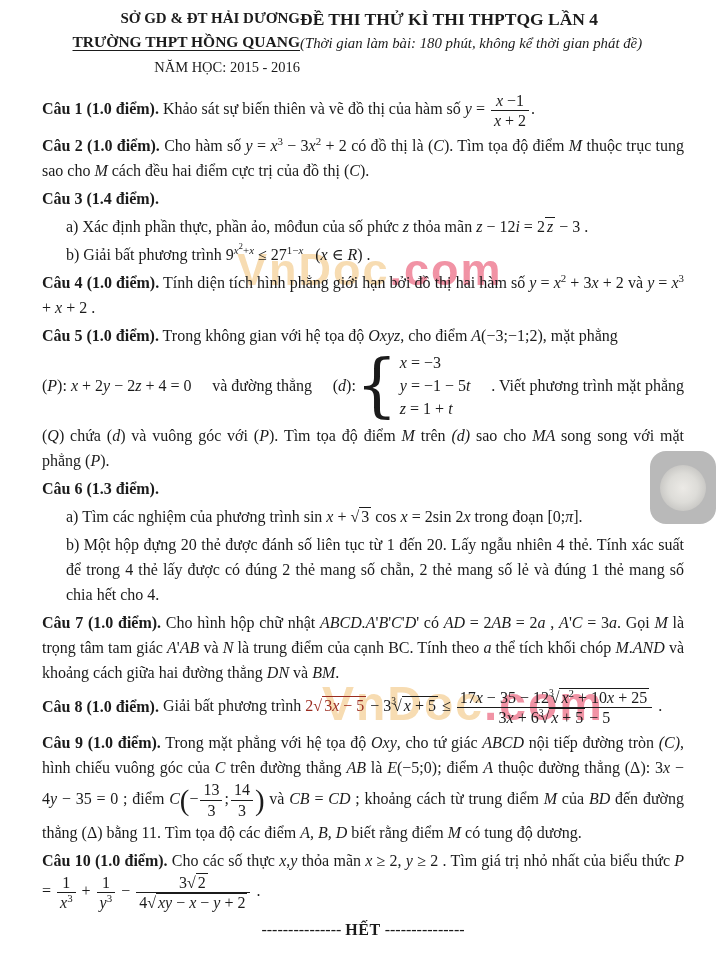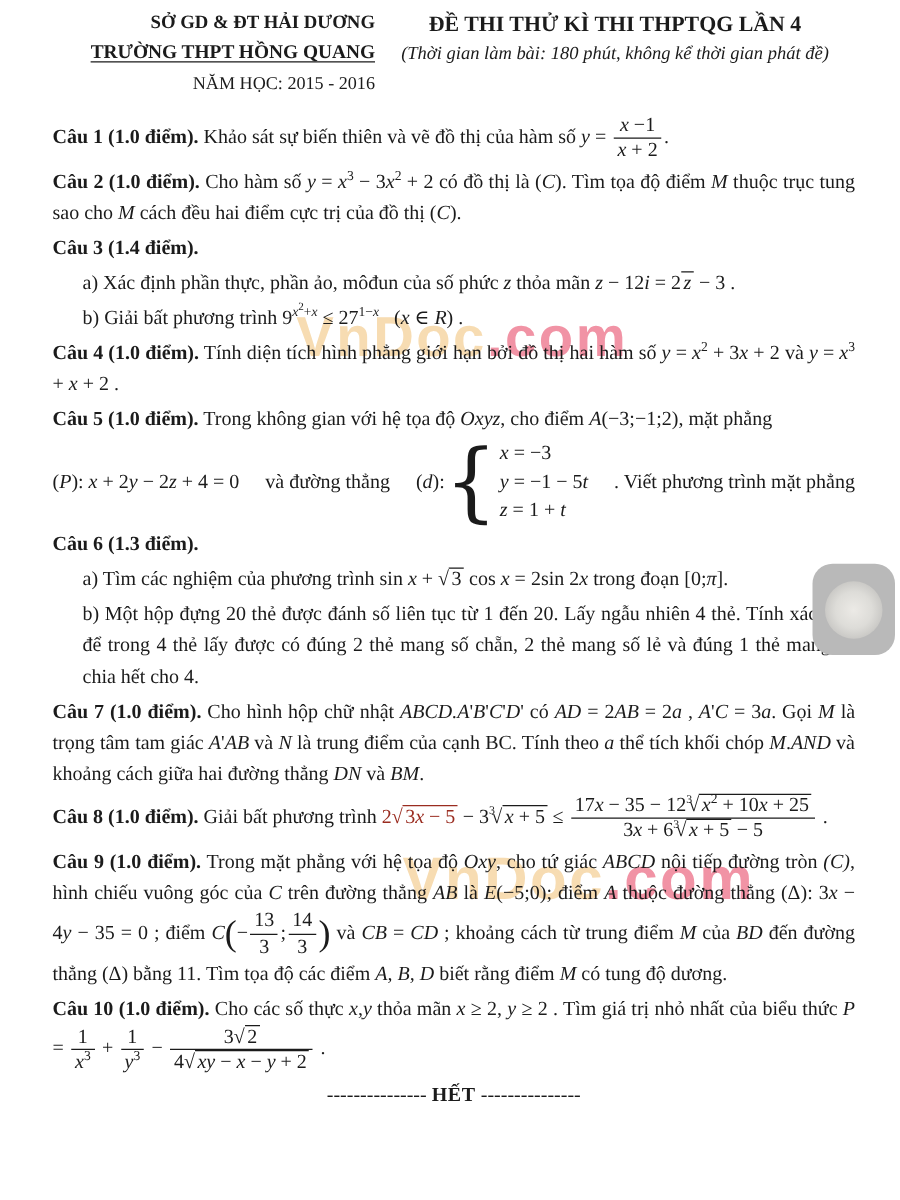--- a/index.html
+++ b/index.html
@@ -4,21 +4,21 @@
 <style>
   html,body{margin:0;padding:0;}
   body{
     width:720px;height:960px;background:#ffffff;position:relative;overflow:hidden;
     font-family:"Liberation Serif","DejaVu Serif",serif;color:#1b1b1b;
   }
   .page{position:absolute;inset:0;padding:7px 36px 0 42px;z-index:1;}
   
   .hdr{display:flex;width:100%;}
   .hdr-left{width:258px;text-align:right;line-height:1.55;}
-  .hdr-right{flex:1;text-align:center;line-height:1.45;}
+  .hdr-right{flex:1;text-align:left;line-height:1.45;}
   .h-board{font-weight:bold;font-size:15px;}
   .h-school{font-weight:bold;font-size:15.5px;text-decoration:underline;text-underline-offset:3px;}
   .h-year{font-size:14.5px;margin-top:2px;}
   .h-title{font-weight:bold;font-size:17.5px;}
   .h-subject{font-weight:bold;font-size:17px;}
   .h-duration{font-style:italic;font-size:14.8px;margin-top:1px;}
   
   .doc{margin-top:12px;font-size:16px;line-height:25px;text-align:justify;}
   .q{margin:0 0 3px 0;}
   .lbl{font-weight:bold;}
@@ -97,20 +97,21 @@
         <span>(<i>d</i>):</span>
         <span class="brace">{</span>
         <span class="syslines">
           <div><i>x</i> = −3</div>
           <div><i>y</i> = −1 − 5<i>t</i></div>
           <div><i>z</i> = 1 + <i>t</i></div>
         </span>
       </span>
       <span>. Viết phương trình mặt phẳng</span>
     </div>
+    <p class="q">(<i>Q</i>) chứa (<i>d</i>) và vuông góc với (<i>P</i>). Tìm tọa độ điểm <i>M</i> trên <i>(d)</i> sao cho <i>MA</i> song song với mặt phẳng (<i>P</i>).</p>
 
     <p class="q"><span class="lbl">Câu 6 (1.3 điểm).</span></p>
     <p class="item">a) Tìm các nghiệm của phương trình sin <i>x</i> + <span class="rad">√<span class="ovl">3</span></span> cos <i>x</i> = 2sin 2<i>x</i>  trong đoạn [0;<i>π</i>].</p>
     <p class="item">b) Một hộp đựng 20 thẻ được đánh số liên tục từ 1 đến 20. Lấy ngẫu nhiên 4 thẻ. Tính xác suất để trong 4 thẻ lấy được có đúng 2 thẻ mang số chẵn, 2 thẻ mang số lẻ và đúng 1 thẻ mang số chia hết cho 4.</p>
 
     <p class="q"><span class="lbl">Câu 7 (1.0 điểm).</span> <span>Cho hình hộp chữ nhật <i>ABCD.A</i>'<i>B</i>'<i>C</i>'<i>D</i>'  có <i>AD</i> = 2<i>AB</i> = 2<i>a</i> , <i>A</i>'<i>C</i> = 3<i>a</i>. Gọi <i>M</i> là trọng tâm tam giác <i>A</i>'<i>AB</i> và <i>N</i> là trung điểm của cạnh BC. Tính theo <i>a</i> thể tích khối chóp <i>M</i>.<i>AND</i> và khoảng cách giữa hai đường thẳng <i>DN</i> và <i>BM</i>.</span></p>
 
     <p class="q"><span class="lbl">Câu 8 (1.0 điểm).</span> <span>Giải bất phương trình <span class="red">2<span class="rad">√<span class="ovl">3<i>x</i> − 5</span></span></span> − 3<span class="rad"><sup class="ridx">3</sup>√<span class="ovl"><i>x</i> + 5</span></span> ≤ <span class="frac"><span class="num">17<i>x</i> − 35 − 12<span class="rad"><sup class="ridx">3</sup>√<span class="ovl"><i>x</i><sup>2</sup> + 10<i>x</i> + 25</span></span></span><span class="den">3<i>x</i> + 6<span class="rad"><sup class="ridx">3</sup>√<span class="ovl"><i>x</i> + 5</span></span> − 5</span></span> .</span></p>
 
     <p class="q"><span class="lbl">Câu 9 (1.0 điểm).</span> <span>Trong mặt phẳng với hệ tọa độ <i>Oxy</i>, cho tứ giác <i>ABCD</i> nội tiếp đường tròn <i>(C)</i>, hình chiếu vuông góc của <i>C</i> trên đường thẳng <i>AB</i> là <i>E</i>(−5;0); điểm <i>A</i> thuộc đường thẳng (Δ): 3<i>x</i> − 4<i>y</i> − 35 = 0 ; điểm <i>C</i><span class="bigp">(</span>−<span class="frac"><span class="num">13</span><span class="den">3</span></span>;<span class="frac"><span class="num">14</span><span class="den">3</span></span><span class="bigp">)</span> và <i>CB</i> = <i>CD</i> ; khoảng cách từ trung điểm <i>M</i> của <i>BD</i> đến đường thẳng (Δ) bằng 11. Tìm tọa độ các điểm <i>A, B, D</i> biết rằng điểm <i>M</i>  có tung độ dương.</span></p>

